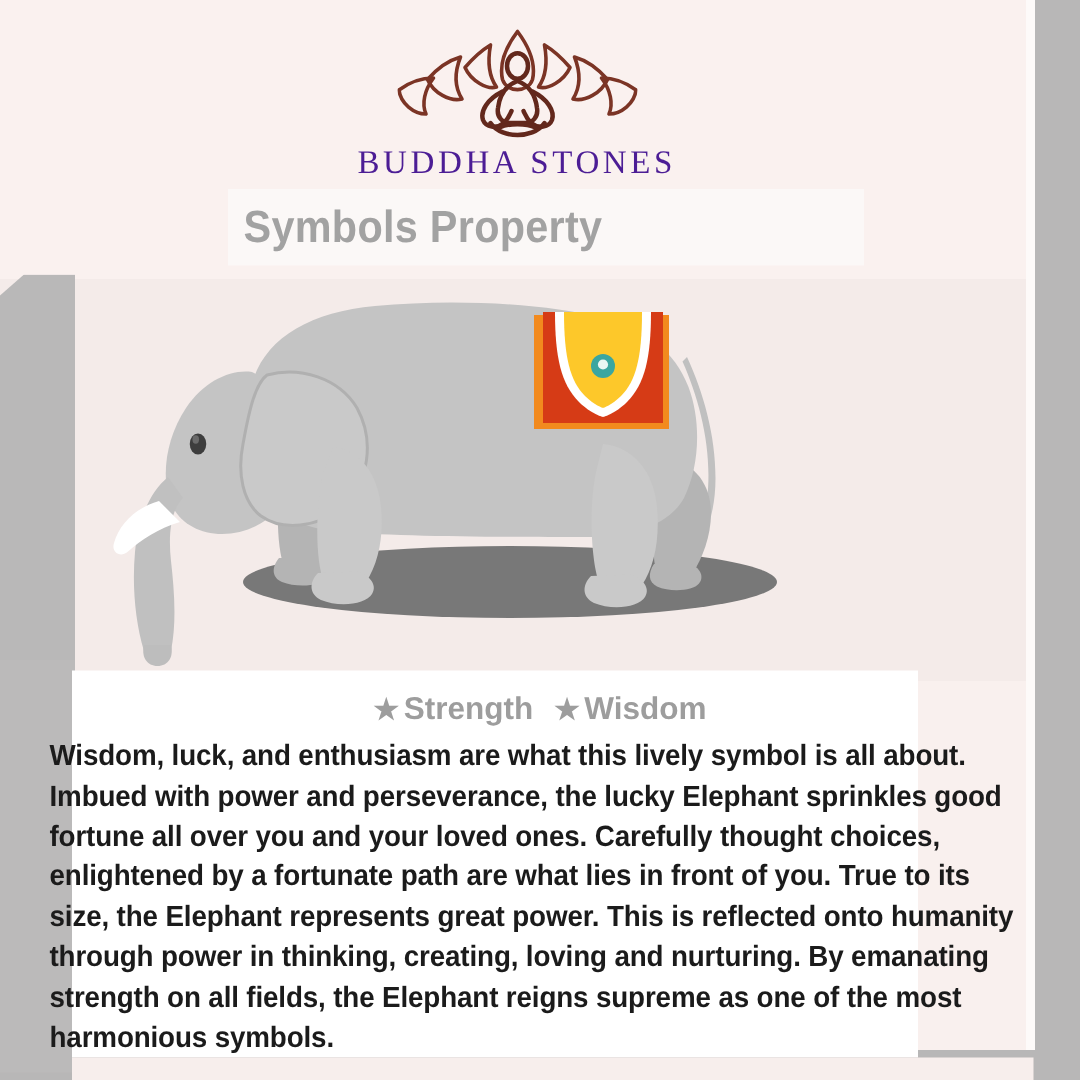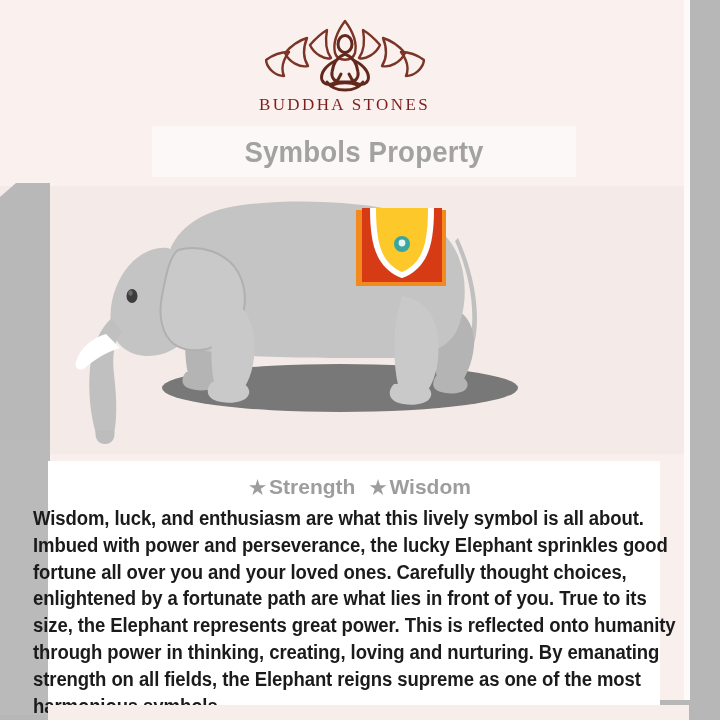--- a/index.html
+++ b/index.html
@@ -43,29 +43,29 @@
 
   
   .logo-wrap{
     position:absolute;left:0;top:16px;width:689px;height:105px;
     display:flex;flex-direction:column;align-items:center;justify-content:flex-start;
   }
   .logo-mark{width:160px;height:78px;display:block;}
   .logo-text{
     margin-top:1px;
     font-family:"Liberation Serif", serif;
-    font-size:17px;letter-spacing:2.4px;color:#7f1d1d;
+    font-size:22px;letter-spacing:2.4px;color:#4c1d95;
     font-weight:400;
   }
 
   
   .title-panel{
     position:absolute;left:152px;top:126px;width:424px;height:51px;
     background:#fbf8f7;
-    display:flex;align-items:center;justify-content:center;
+    display:flex;align-items:center;justify-content:flex-start;
   }
   .title-text{
     font-size:30px;font-weight:bold;color:#a2a2a2;
     letter-spacing:.2px;
     font-family:"Liberation Sans", sans-serif;
     transform:scaleX(.92);transform-origin:center;
     white-space:nowrap;
   }
 
   
@@ -81,21 +81,21 @@
   }
   .name-text{
     margin-left:68px;
     color:#ffffff;font-size:22px;font-weight:bold;
     transform:scaleX(.93);transform-origin:left center;
     white-space:nowrap;
   }
 
   
   .desc-card{
-    position:absolute;left:48px;top:461px;width:612px;height:258px;
+    position:absolute;left:48px;top:447px;width:564px;height:258px;
     background:#ffffff;
   }
   .attrs{
     position:absolute;left:0;top:14px;width:624px;
     text-align:center;
     color:#9d9d9d;font-size:21px;font-weight:bold;
     white-space:nowrap;
   }
   .attrs .star{font-size:19px;margin-right:3px;}
   .attrs .gap{display:inline-block;width:14px;}

